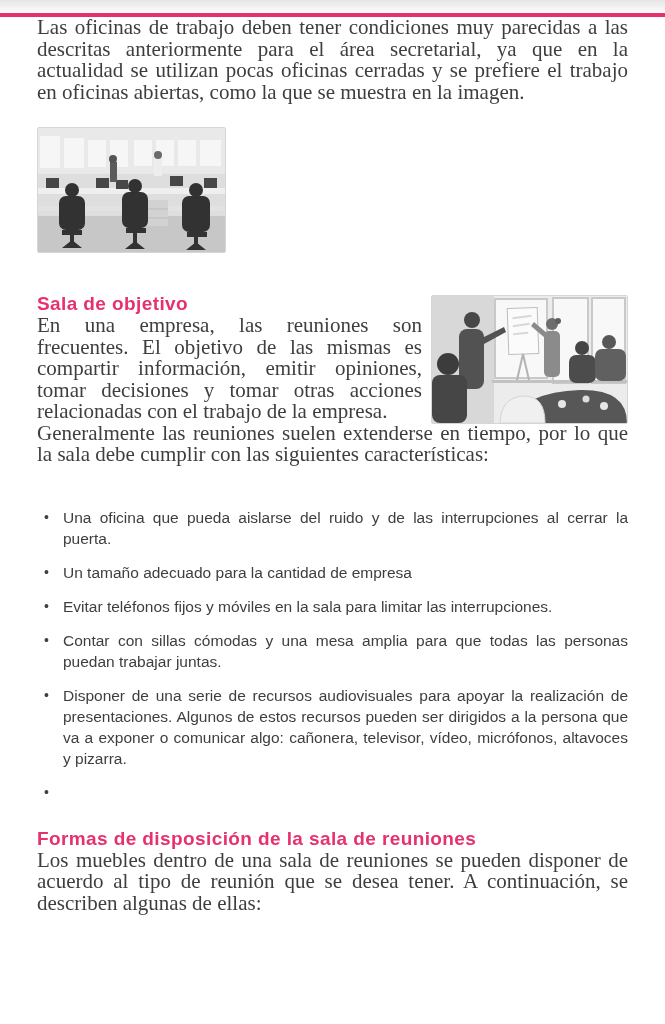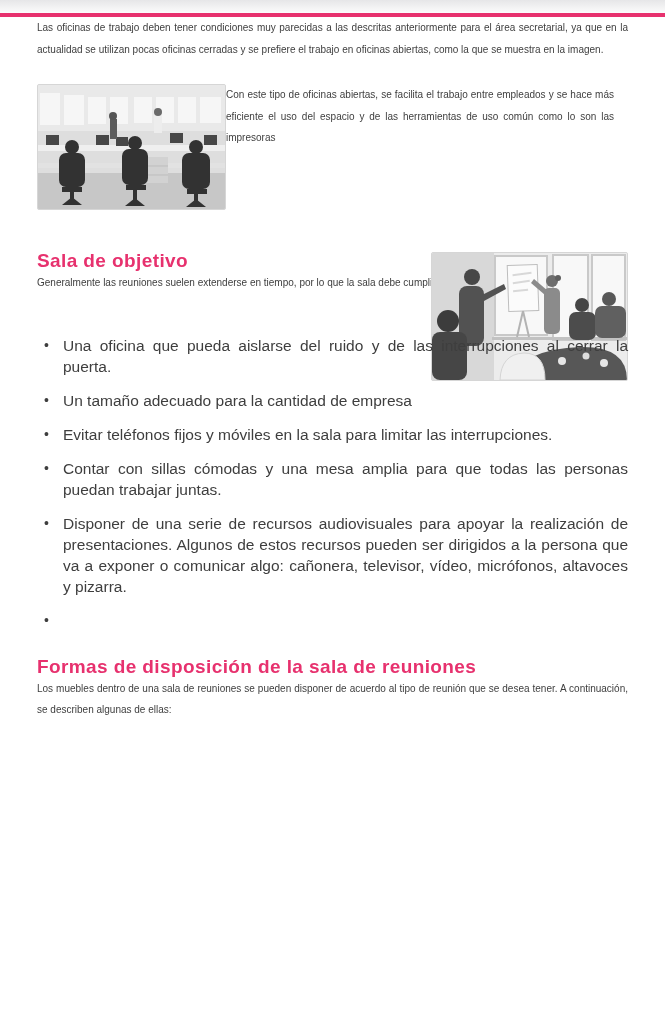--- a/index.html
+++ b/index.html
@@ -23,23 +23,24 @@
   .heading {
     color:var(--accent, #e7316e);
     font-size:19px;
     line-height:22px;
     font-weight:bold;
     letter-spacing:0.4px;
     margin:0;
   }
   p.body-text {
     margin:0;
-    font-size:10px;
+    font-size:21px;
     line-height:21.5px;
     text-align:justify;
+    font-family:Liberation Serif, serif;
   }
 
   
   .oficinas-heading { margin-top:12px; }
   .oficinas-intro   { margin-top:13px; }
   .figure-row { margin-top:24px; display:flex; align-items:flex-start; }
   .photo {
     flex:none;
     border:1px solid #d6d6d6;
     border-radius:2px;
@@ -141,21 +142,20 @@
             <rect x="95" y="104" width="4" height="13"></rect>
             <path d="M87 121 L97 113 L107 121 Z"></path>
             <circle cx="158" cy="62" r="7"></circle>
             <rect x="144" y="68" width="28" height="36" rx="7"></rect>
             <rect x="149" y="104" width="20" height="5"></rect>
             <rect x="156" y="107" width="4" height="12"></rect>
             <path d="M148 122 L158 114 L168 122 Z"></path>
           </g>
         </svg>
       </div>
-      <p class="body-text beside-text">Con este tipo de oficinas abiertas, se facilita el trabajo entre empleados y se hace más eficiente el uso del espacio y de las herramientas de uso común como lo son las impresoras</p>
     </div>
   </section>
 
   <section class="sala-section">
     <div class="photo meeting-photo">
       <svg viewBox="0 0 195 127" preserveAspectRatio="none">
         <rect width="195" height="127" fill="#ececec"></rect>
         <rect x="0" y="0" width="62" height="127" fill="#d8d8d8"></rect>
         <g fill="#f8f8f8" stroke="#c9c9c9" stroke-width="2">
           <rect x="63" y="3" width="52" height="79"></rect>
@@ -185,20 +185,21 @@
         <circle cx="16" cy="68" r="11" fill="#3c3c3c"></circle>
         <rect x="0" y="79" width="35" height="48" rx="8" fill="#464646"></rect>
         <path d="M76 127 Q92 96 148 94 Q195 93 195 127 Z" fill="#575757"></path>
         <circle cx="130" cy="108" r="4" fill="#e6e6e6"></circle>
         <circle cx="154" cy="103" r="3.5" fill="#dddddd"></circle>
         <circle cx="172" cy="110" r="4" fill="#e6e6e6"></circle>
         <path d="M68 127 Q69 101 92 100 Q113 100 113 127 Z" fill="#f0f0f0" stroke="#d4d4d4" stroke-width="1"></path>
       </svg>
     </div>
     <h2 class="heading sala-heading">Sala de objetivo</h2>
+    <p class="body-text sala-intro">En una empresa, las reuniones son frecuentes. El objetivo de las mismas es compartir información, emitir opiniones, tomar decisiones y tomar otras acciones relacionadas con el trabajo de la empresa.</p>
     <p class="body-text sala-para">Generalmente las reuniones suelen extenderse en tiempo, por lo que la sala debe cumplir con las siguientes características:</p>
 
     <ul class="bullet-list">
       <li>Una oficina que pueda aislarse del ruido y de las interrupciones al cerrar la puerta.</li>
       <li>Un tamaño adecuado para la cantidad de empresa</li>
       <li>Evitar teléfonos fijos y móviles en la sala para limitar las interrupciones.</li>
       <li>Contar con sillas cómodas y una mesa amplia para que todas las personas puedan trabajar juntas.</li>
       <li>Disponer de una serie de recursos audiovisuales para apoyar la realización de presentaciones. Algunos de estos recursos pueden ser dirigidos a la persona que va a exponer o comunicar algo: cañonera, televisor, vídeo, micrófonos, altavoces y pizarra.</li>
       <li></li>
     </ul>

